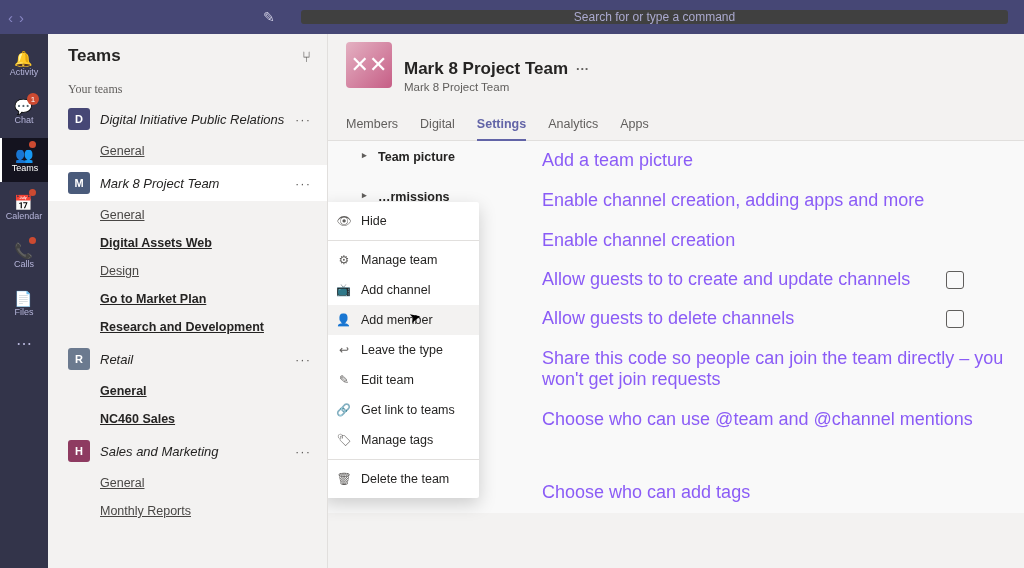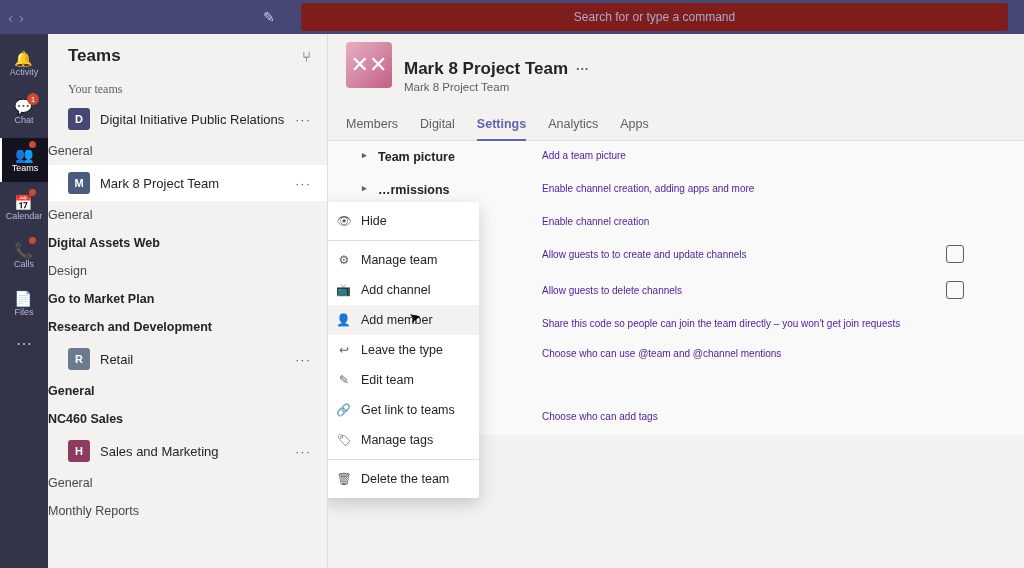--- a/index.html
+++ b/index.html
@@ -11,22 +11,22 @@
     
     .topbar {
       background: #464775; height: 34px; display: flex; align-items: center;
       color: #d0cfe4; font-size: 12px; padding: 0 8px;
     }
     .nav-arrows { display:flex; gap:6px; margin-right:8px; align-items:center; }
     .nav-arrows span { font-size: 15px; color:#8886c4; }
     .compose-box { margin-left: 231px; width: 22px; }
     .compose-icon { font-size:14px; color:#d0cfe4; }
     .searchbar {
-      flex: 1; height: 28px; margin-left:16px; margin-right:8px;
-      background: #7f1d1d; border-radius: 3px;
+      flex: 1; height: 14px; margin-left:16px; margin-right:8px;
+      background: #404040; border-radius: 3px;
       display:flex; align-items:center; justify-content:center;
       font-size:12px; color:#aaa9cf;
     }
     
     .workspace { display:flex; height: calc(568px - 34px); }
     
     .rail {
       width: 48px; background: #33344a; display:flex; flex-direction:column;
       align-items:center; padding-top:8px; gap:4px;
     }
@@ -62,25 +62,25 @@
     .team {
       height:36px; display:flex; align-items:center; gap:10px;
       padding-left:20px; padding-right:8px; font-size:13px;
     }
     .team:hover, .team.hot { background:#fff; }
     .team-avatar {
       width:22px; height:22px; border-radius:3px; display:flex;
       align-items:center; justify-content:center; font-size:11px;
       font-weight:600; color:#fff;
     }
-    .team-name { flex:1; white-space:nowrap; overflow:hidden; text-overflow:ellipsis; }
+    .team-name { flex:1; white-space:nowrap; overflow:hidden; text-overflow:ellipsis;font-style:italic; }
     .team-more { font-size:13px; color:#605e5c; padding-right:8px; letter-spacing:1px; }
     .channel {
       height:28px; display:flex; align-items:center;
-      font-size:12.5px; color:#484644;
+      padding-left:52px; font-size:12.5px; color:#484644;text-decoration:underline;
     }
     .channel.bold { font-weight:600; color:#252423; }
     
     .ctx {
       position:absolute; top:168px; left:-5px; width:156px;
       background:#fff; border-radius:2px;
       box-shadow:0 6px 18px rgba(0,0,0,.18);
       padding:4px 0; font-size:12.5px; z-index:50;
     }
     .ctx-item {
@@ -111,21 +111,21 @@
     .tabs { display:flex; gap:22px; padding-left:18px; border-bottom:1px solid #e1dfdd; height:32px; align-items:center; }
     .tab { font-size:12.5px; color:#605e5c; height:32px; display:flex; align-items:center; border-bottom:2px solid transparent; }
     .tab.active { color:#6264a7; font-weight:600; border-bottom-color:#6264a7; }
     .settings-body { background:#f9f9f9; }
     .setting-row {
       padding:9px 20px 9px 34px; display:flex; align-items:flex-start;
       border-bottom:1px solid transparent;
     }
     .setting-left { width:180px; display:flex; gap:8px; font-size:12.5px; font-weight:600; color:#252423; }
     .setting-caret { font-size:9px; color:#605e5c; width:8px; display:inline-block; }
-    .setting-desc { font-size:10px; color:#4c1d95; }
+    .setting-desc { font-size:18px; color:#8b5cf6; }
     .setting-block { display:flex; flex-direction:column; gap:18px; flex:1; }
     .check-row { display:flex; align-items:center; justify-content:space-between; padding-right:40px; }
     .checkbox { width:18px; height:18px; border:1px solid #605e5c; border-radius:3px; }
   </style>
 </head>
 <body>
 
 <div class="topbar">
   <div class="nav-arrows">
     <span>‹</span>

